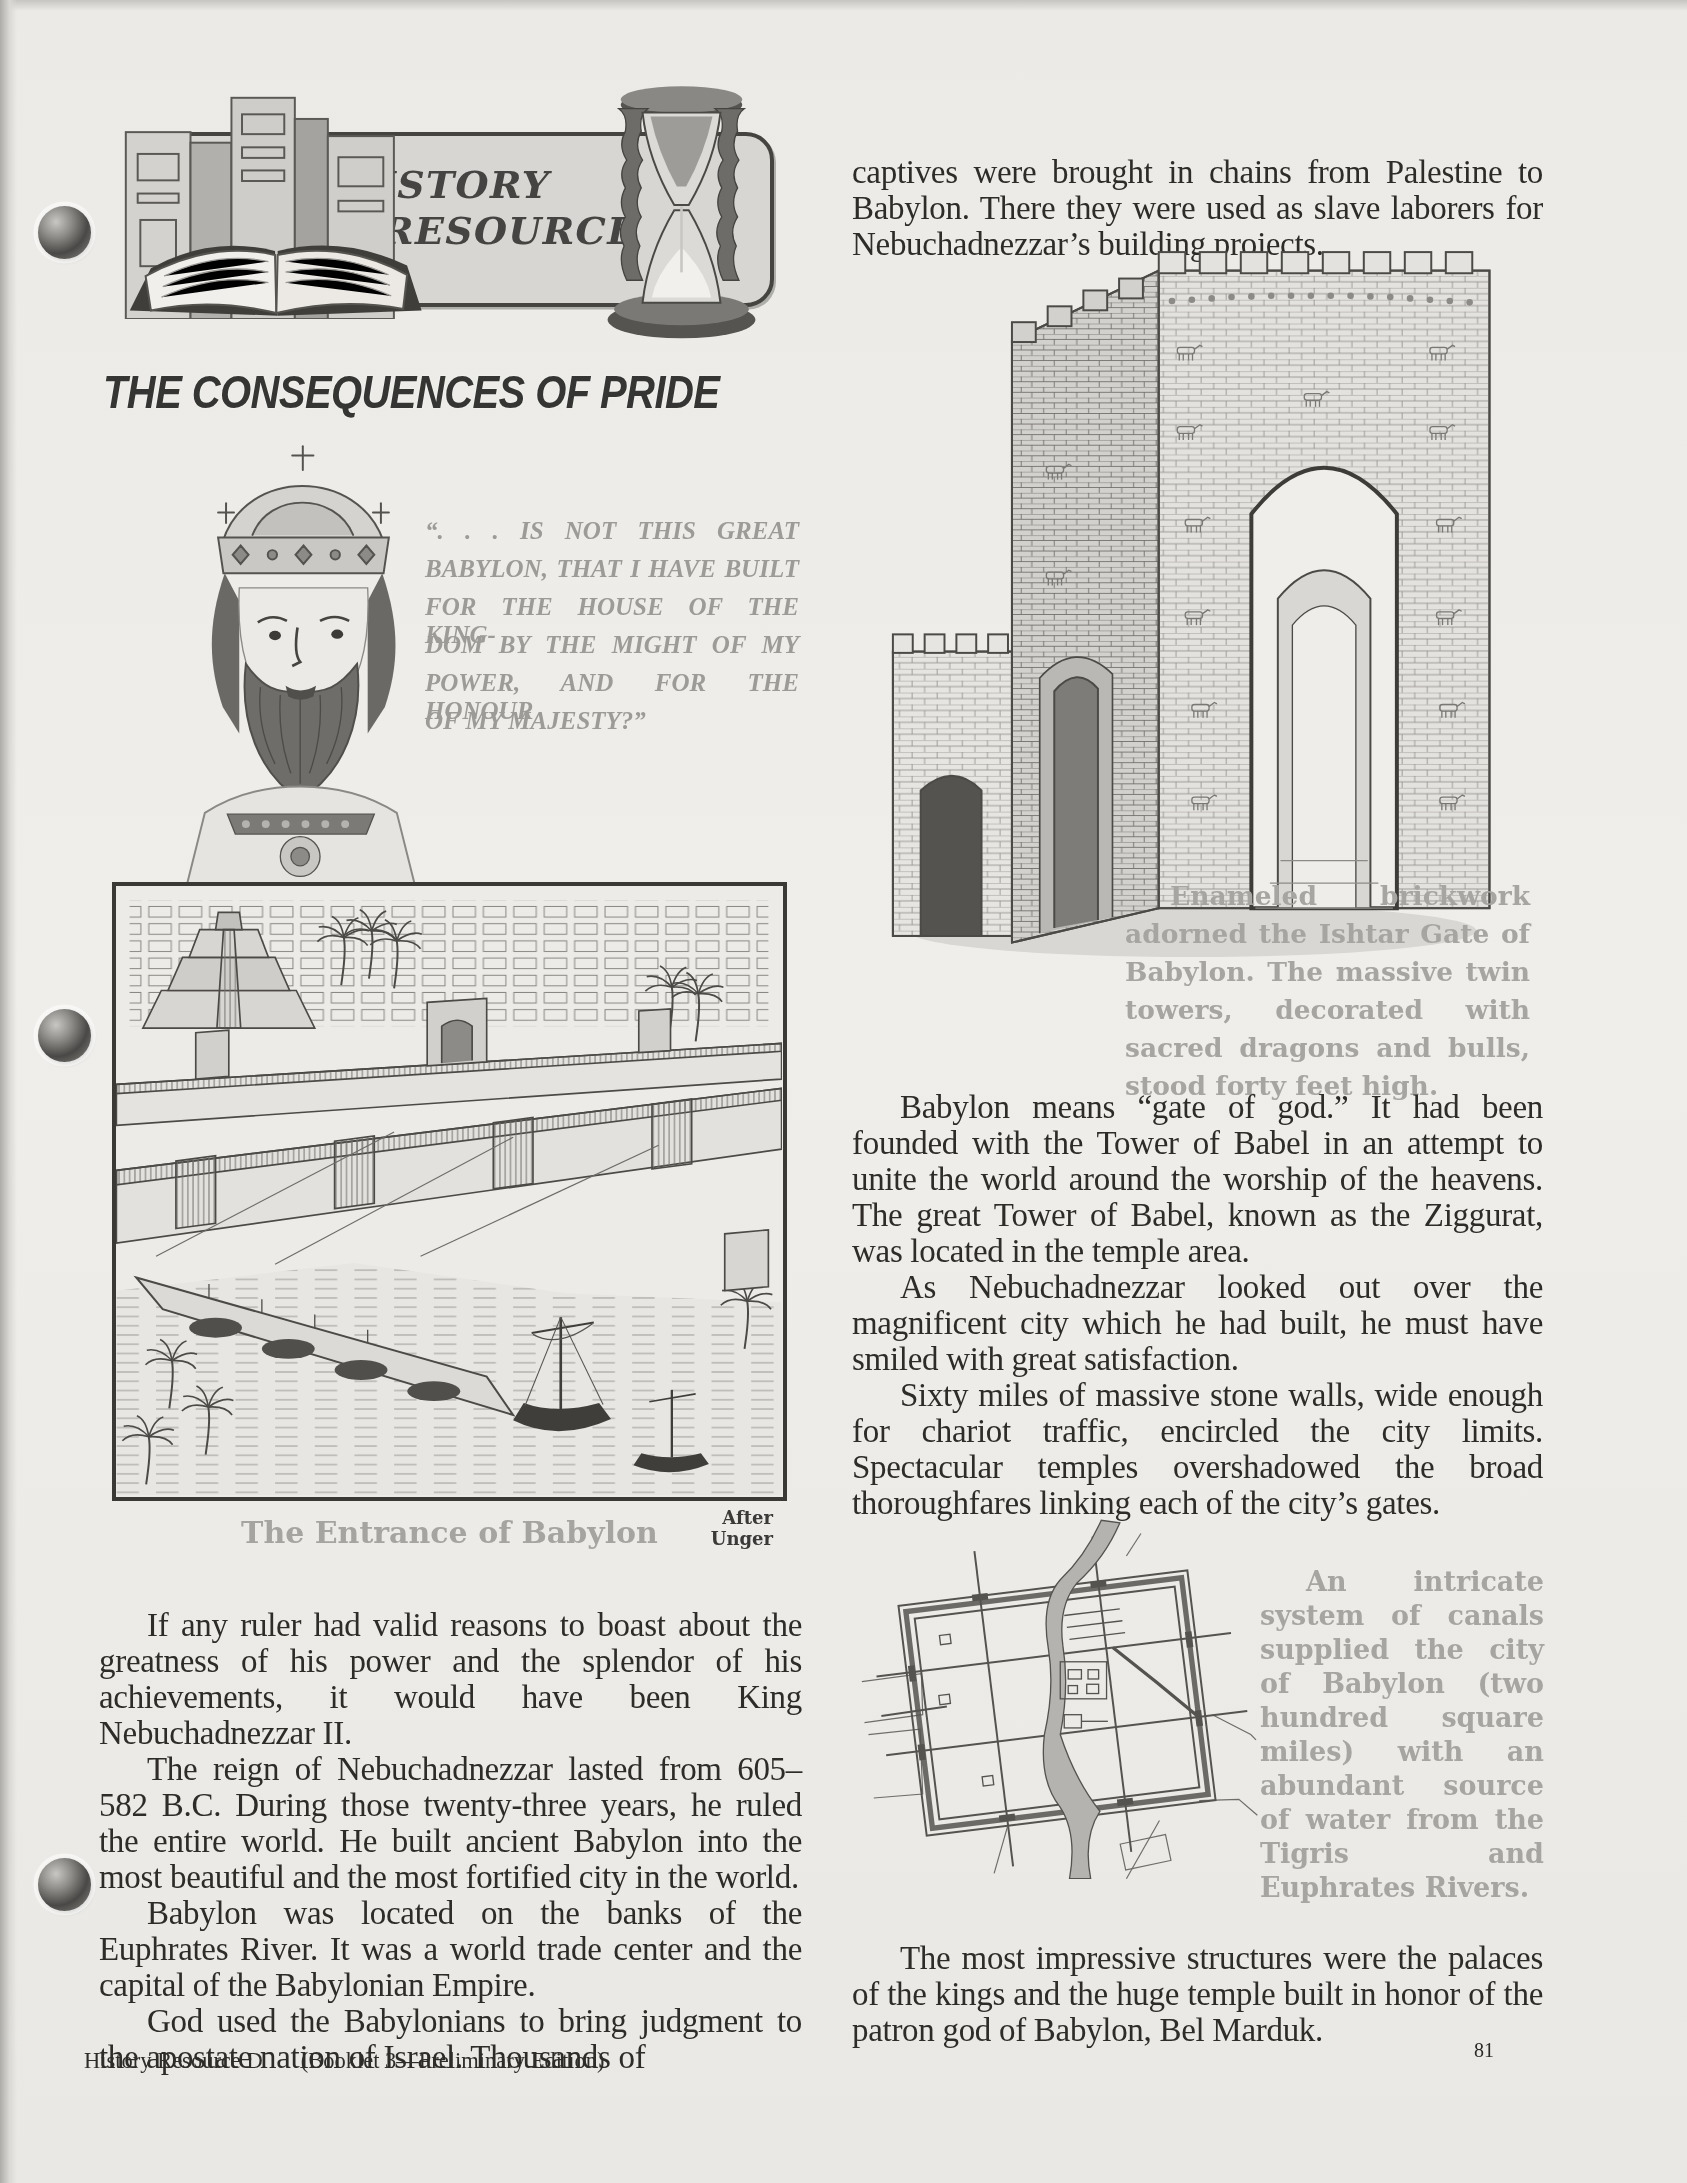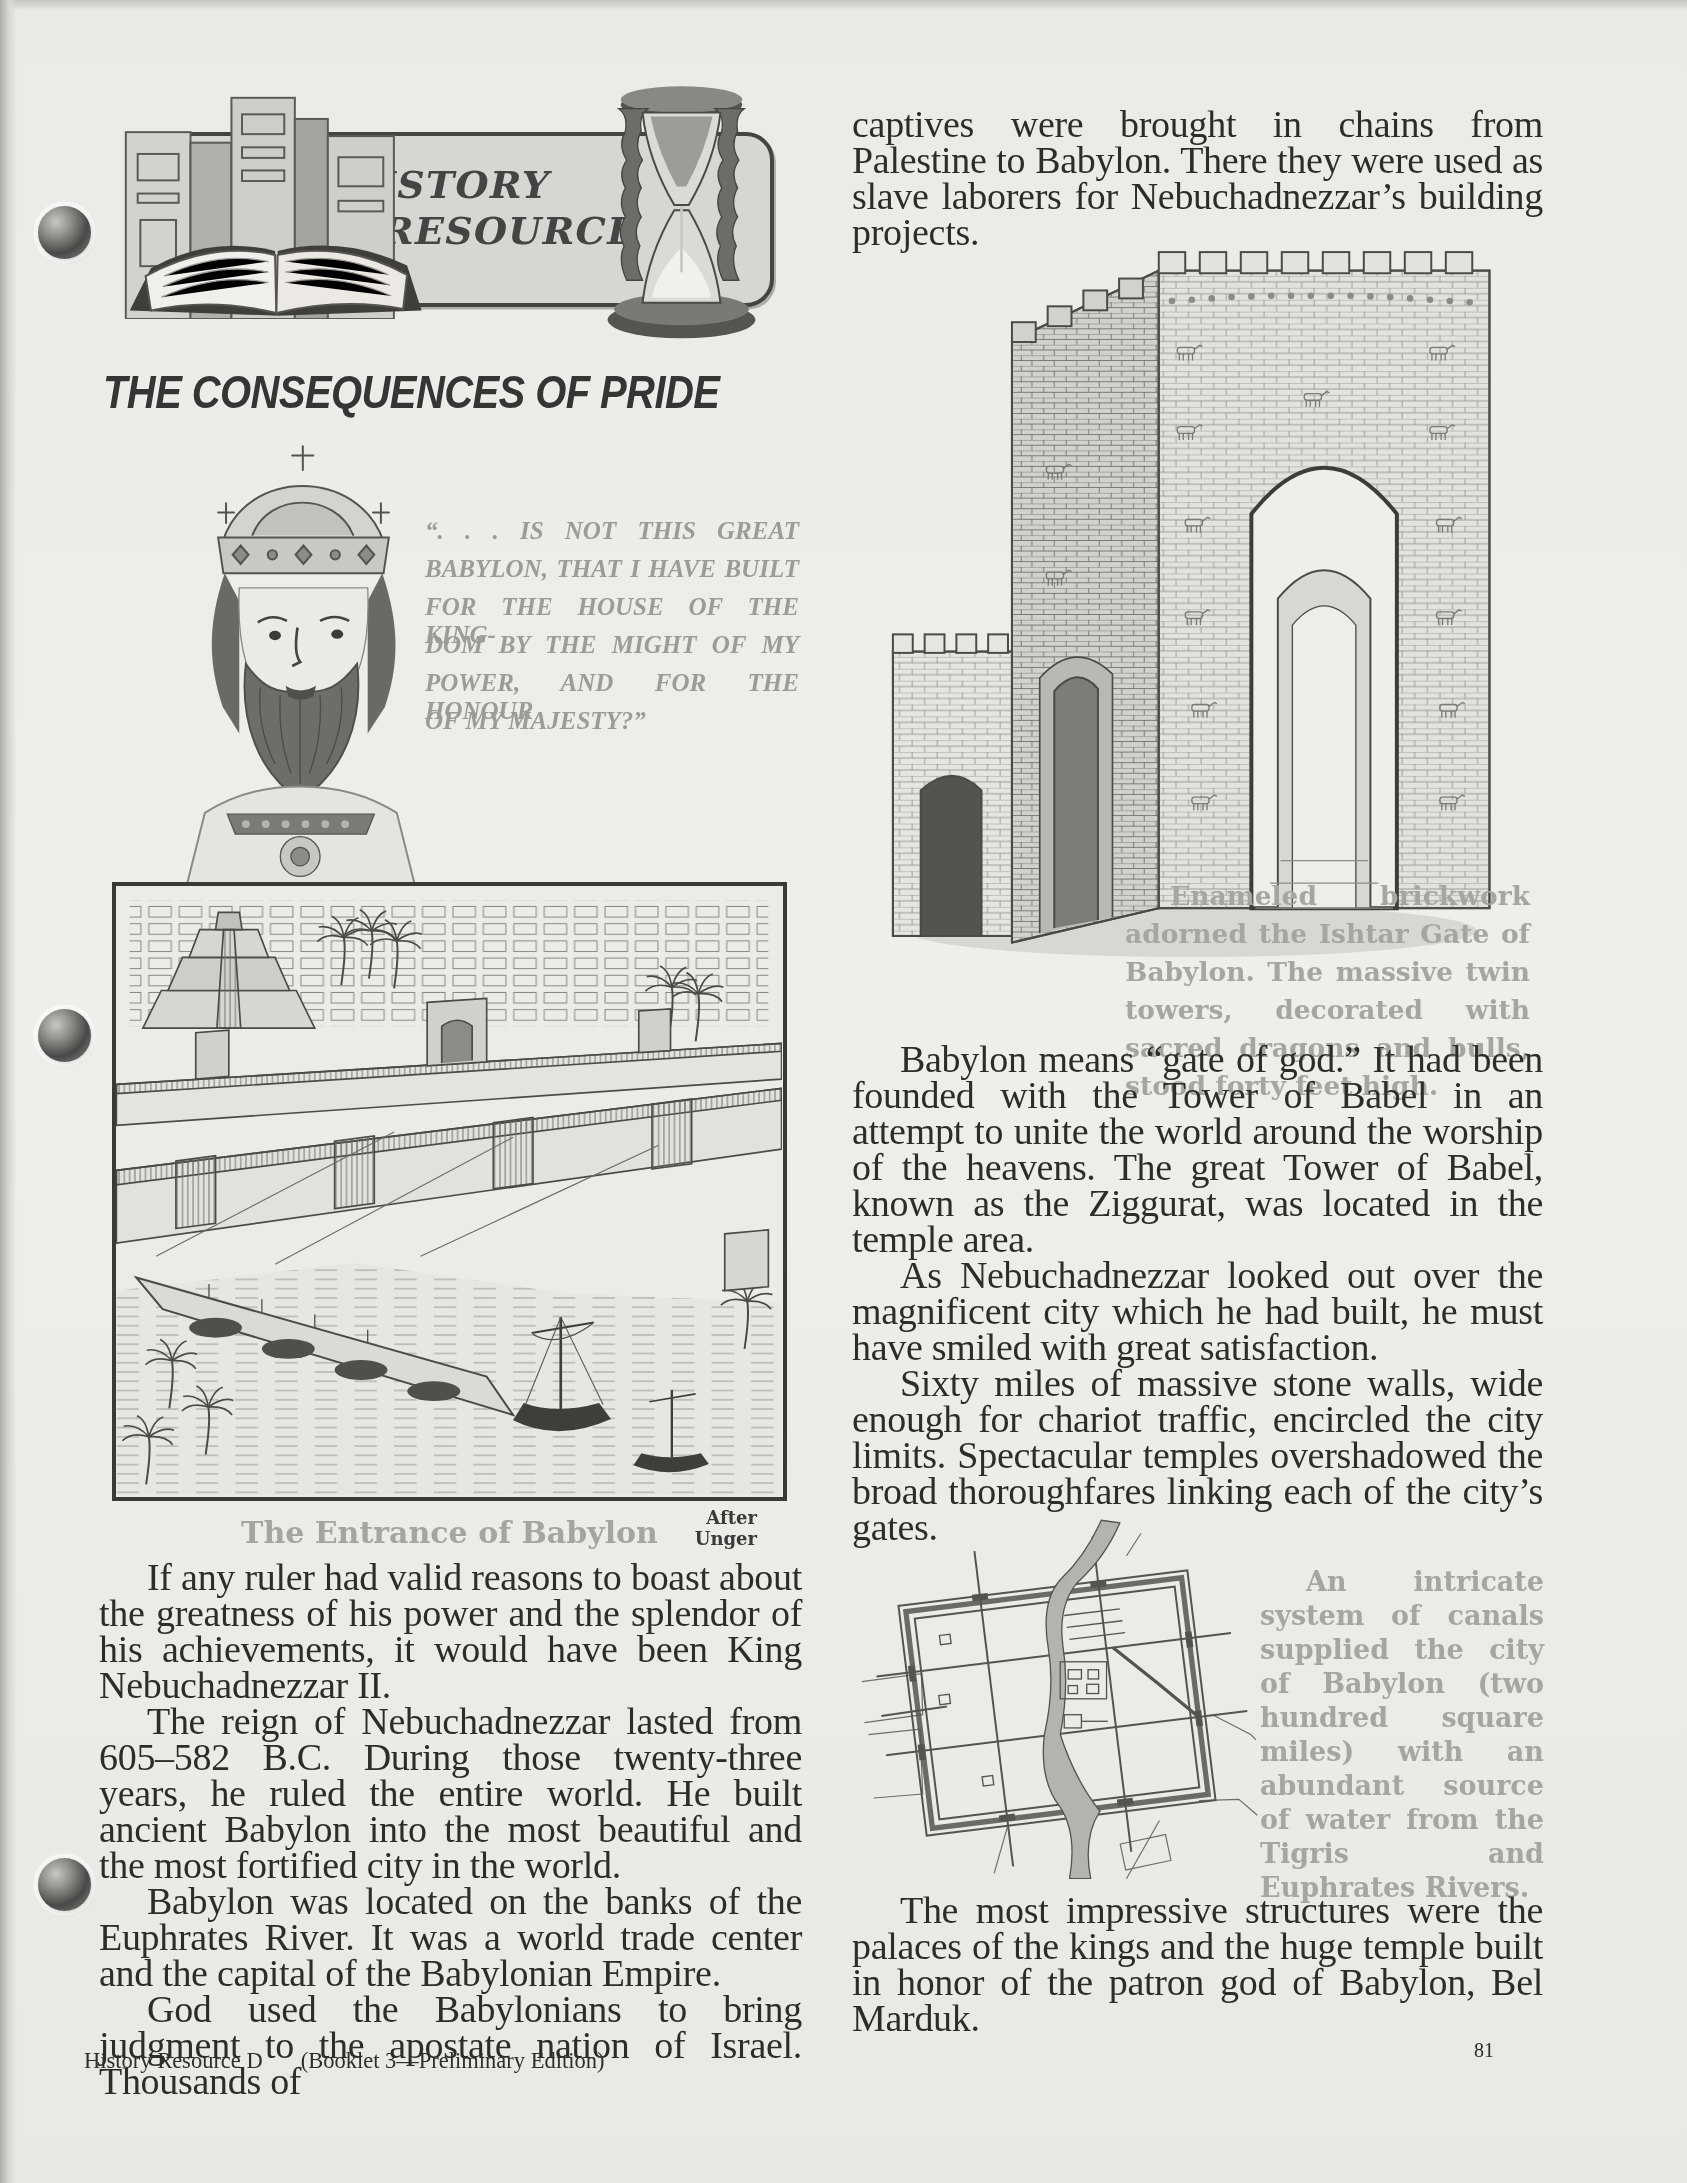--- a/index.html
+++ b/index.html
@@ -32,31 +32,31 @@
   .quote{position:absolute;left:425px;top:517px;width:374px;
         font-family:Liberation Serif, serif;font-weight:bold;font-style:italic;
         font-size:25px;color:#9c9b98;}
   .quote .qline{height:38px;text-align:justify;text-align-last:justify;}
   .quote .qlast{text-align-last:left;}
   .attrib{position:absolute;left:521px;top:721px;width:291px;
         font-family:"DejaVu Serif",serif;font-weight:bold;font-style:italic;
         font-size:25px;line-height:34px;color:#3a3937;}
   .attrib .ref{margin-left:64px;}
   
-  .bodycol{position:absolute;text-align:justify;font-size:38px;line-height:36px;
-        letter-spacing:-0.3px;color:#2e2c29;}
+  .bodycol{position:absolute;text-align:justify;font-size:33px;line-height:36px;
+        letter-spacing:-0.3px;color:#2e2c29;margin-top:48px;}
   .bodycol p{margin:0;text-indent:48px;}
   .noindent p{text-indent:0;}
   
   .gcap{position:absolute;font-family:"DejaVu Serif",serif;font-weight:bold;
         color:#a7a5a1;text-align:justify;}
   
   .cityframe{position:absolute;left:112px;top:882px;width:675px;height:619px;
         border:4.6px solid #3a3936;background:#edebe7;box-sizing:border-box;}
-  .credit{position:absolute;left:648px;top:1507px;width:109px;text-align:right;
+  .credit{position:absolute;left:664px;top:1507px;width:109px;text-align:right;
         font-family:"DejaVu Serif",serif;font-weight:bold;font-size:18px;color:#3b3a38;}
   .citycap{position:absolute;left:112px;top:1515px;width:675px;text-align:center;
         font-family:"DejaVu Serif",serif;font-weight:bold;font-size:30px;color:#a6a4a0;}
   
   .footer{position:absolute;left:84px;top:2048px;font-size:22.5px;color:#2f2d2a;}
   .footer span{margin-right:38px;}
   .pagenum{position:absolute;left:1474px;top:2039px;font-size:20px;color:#2b2a27;}
   svg{display:block;}
 </style>
 </head>

